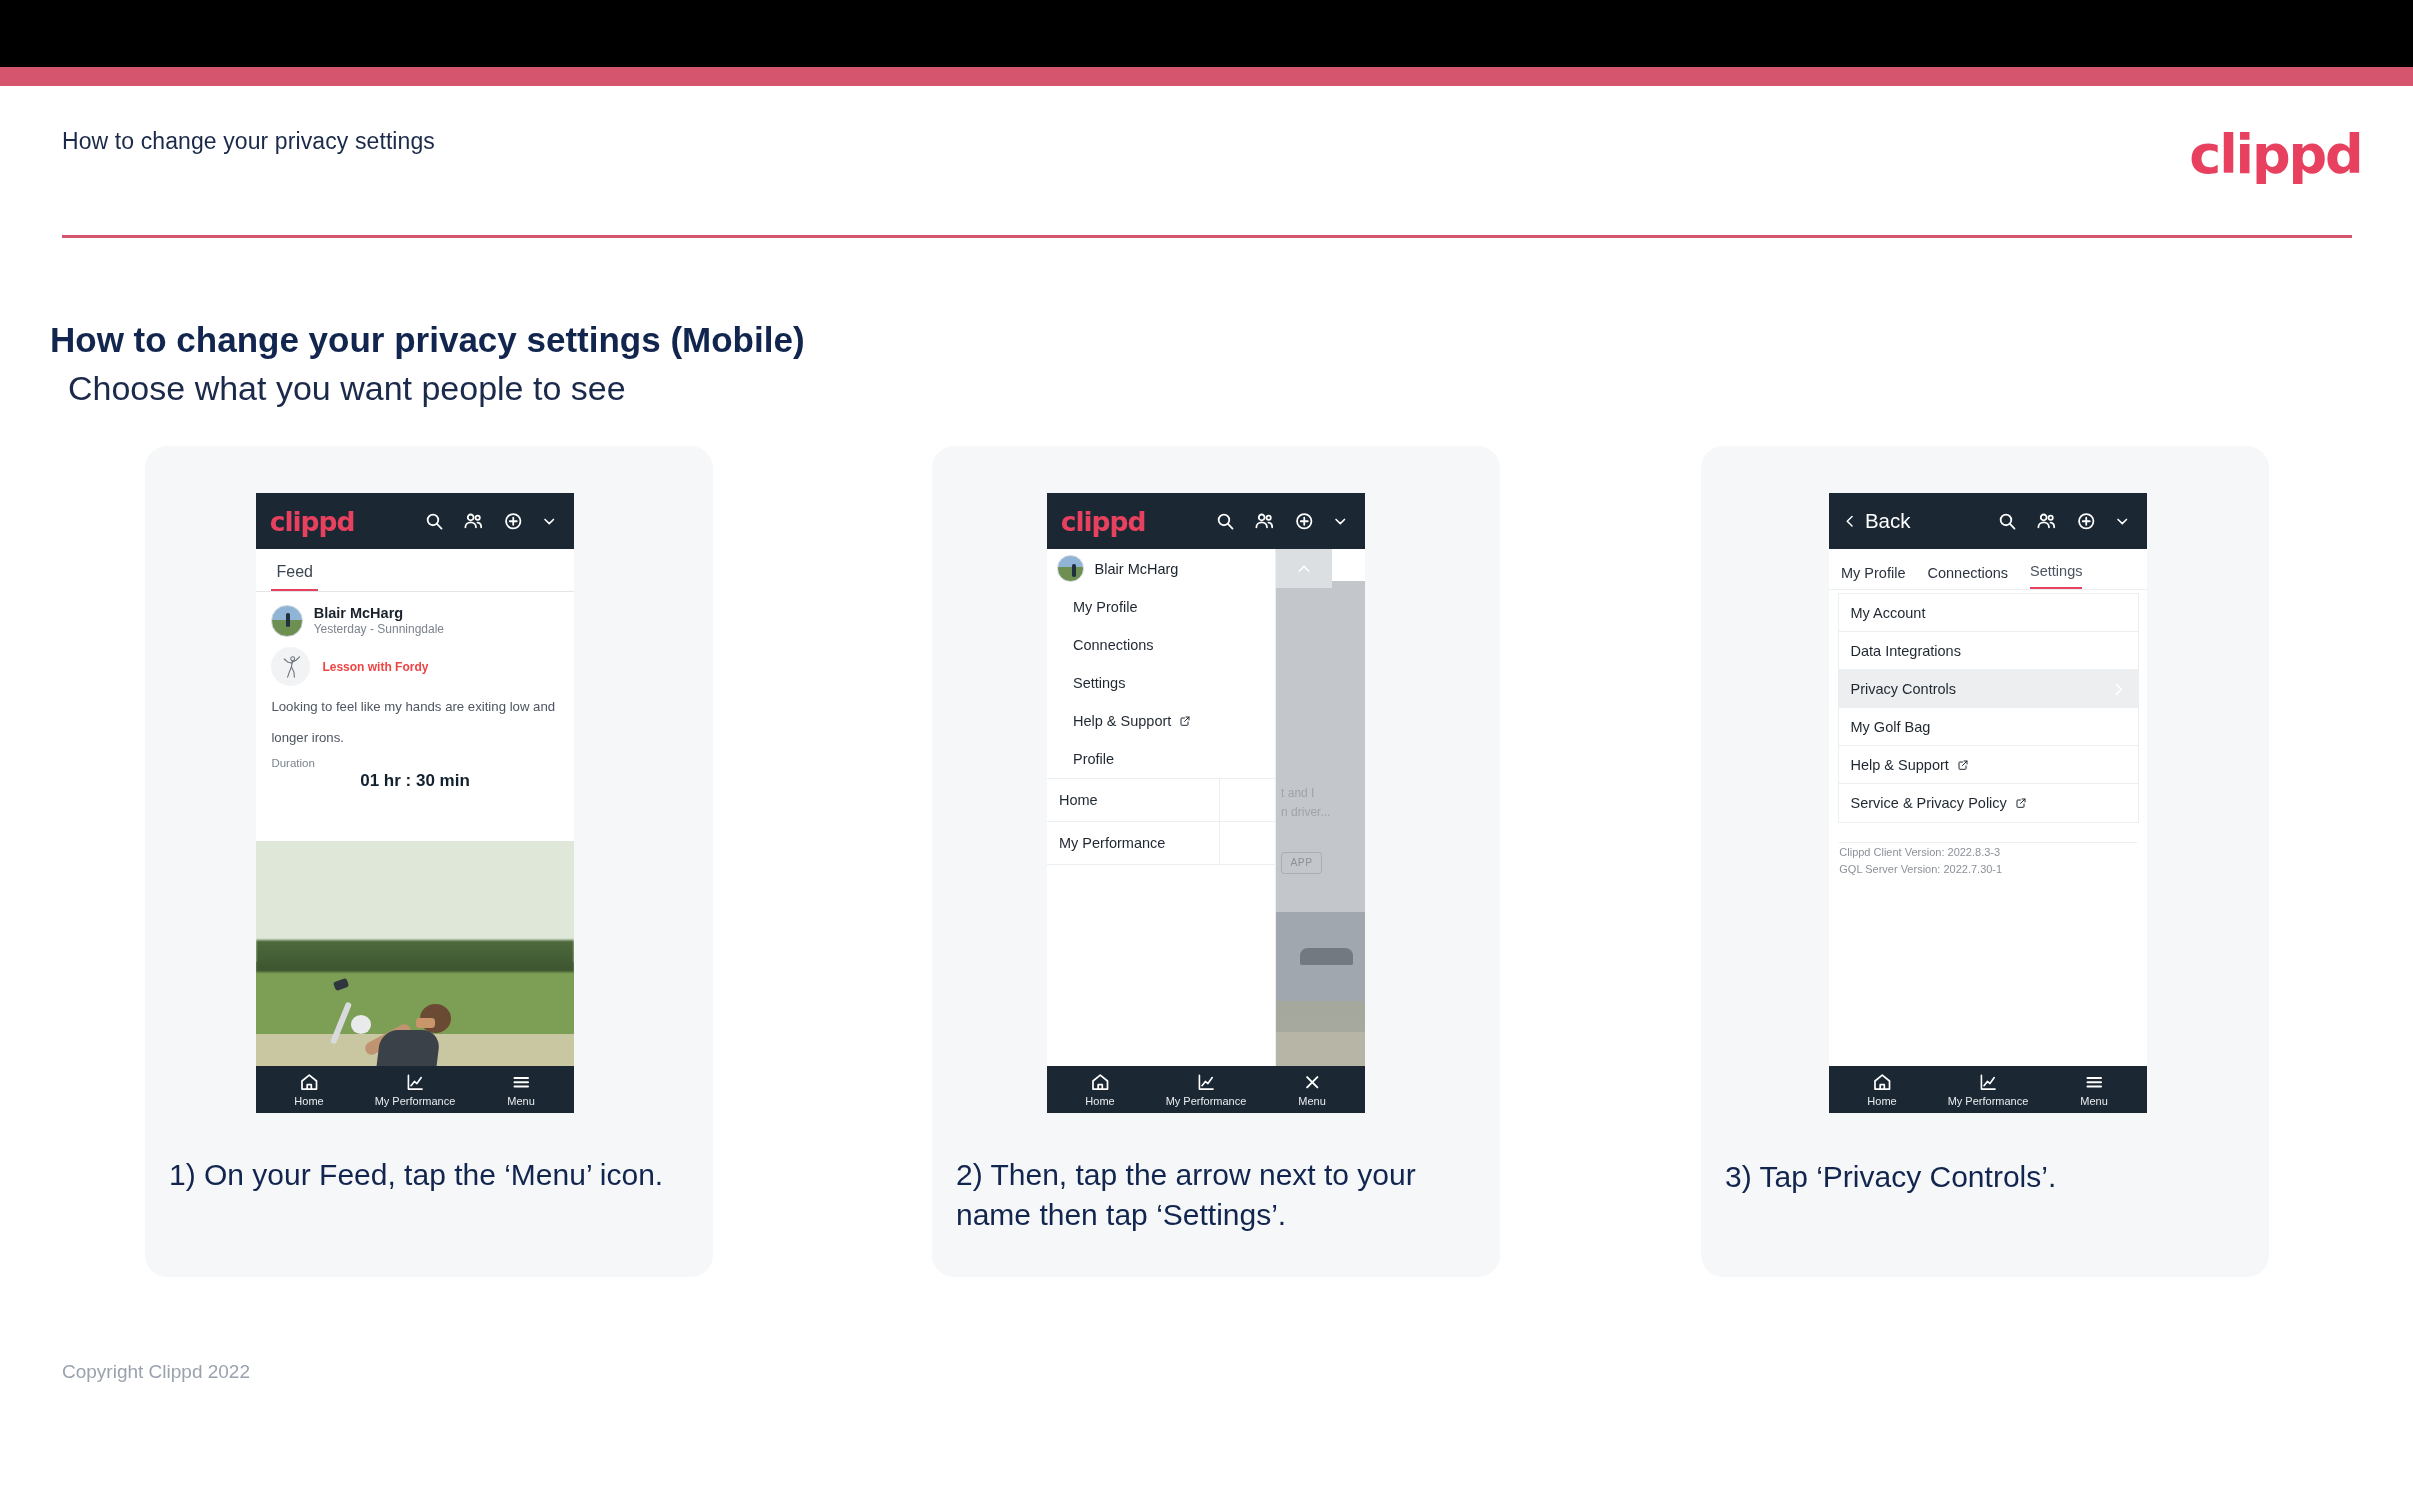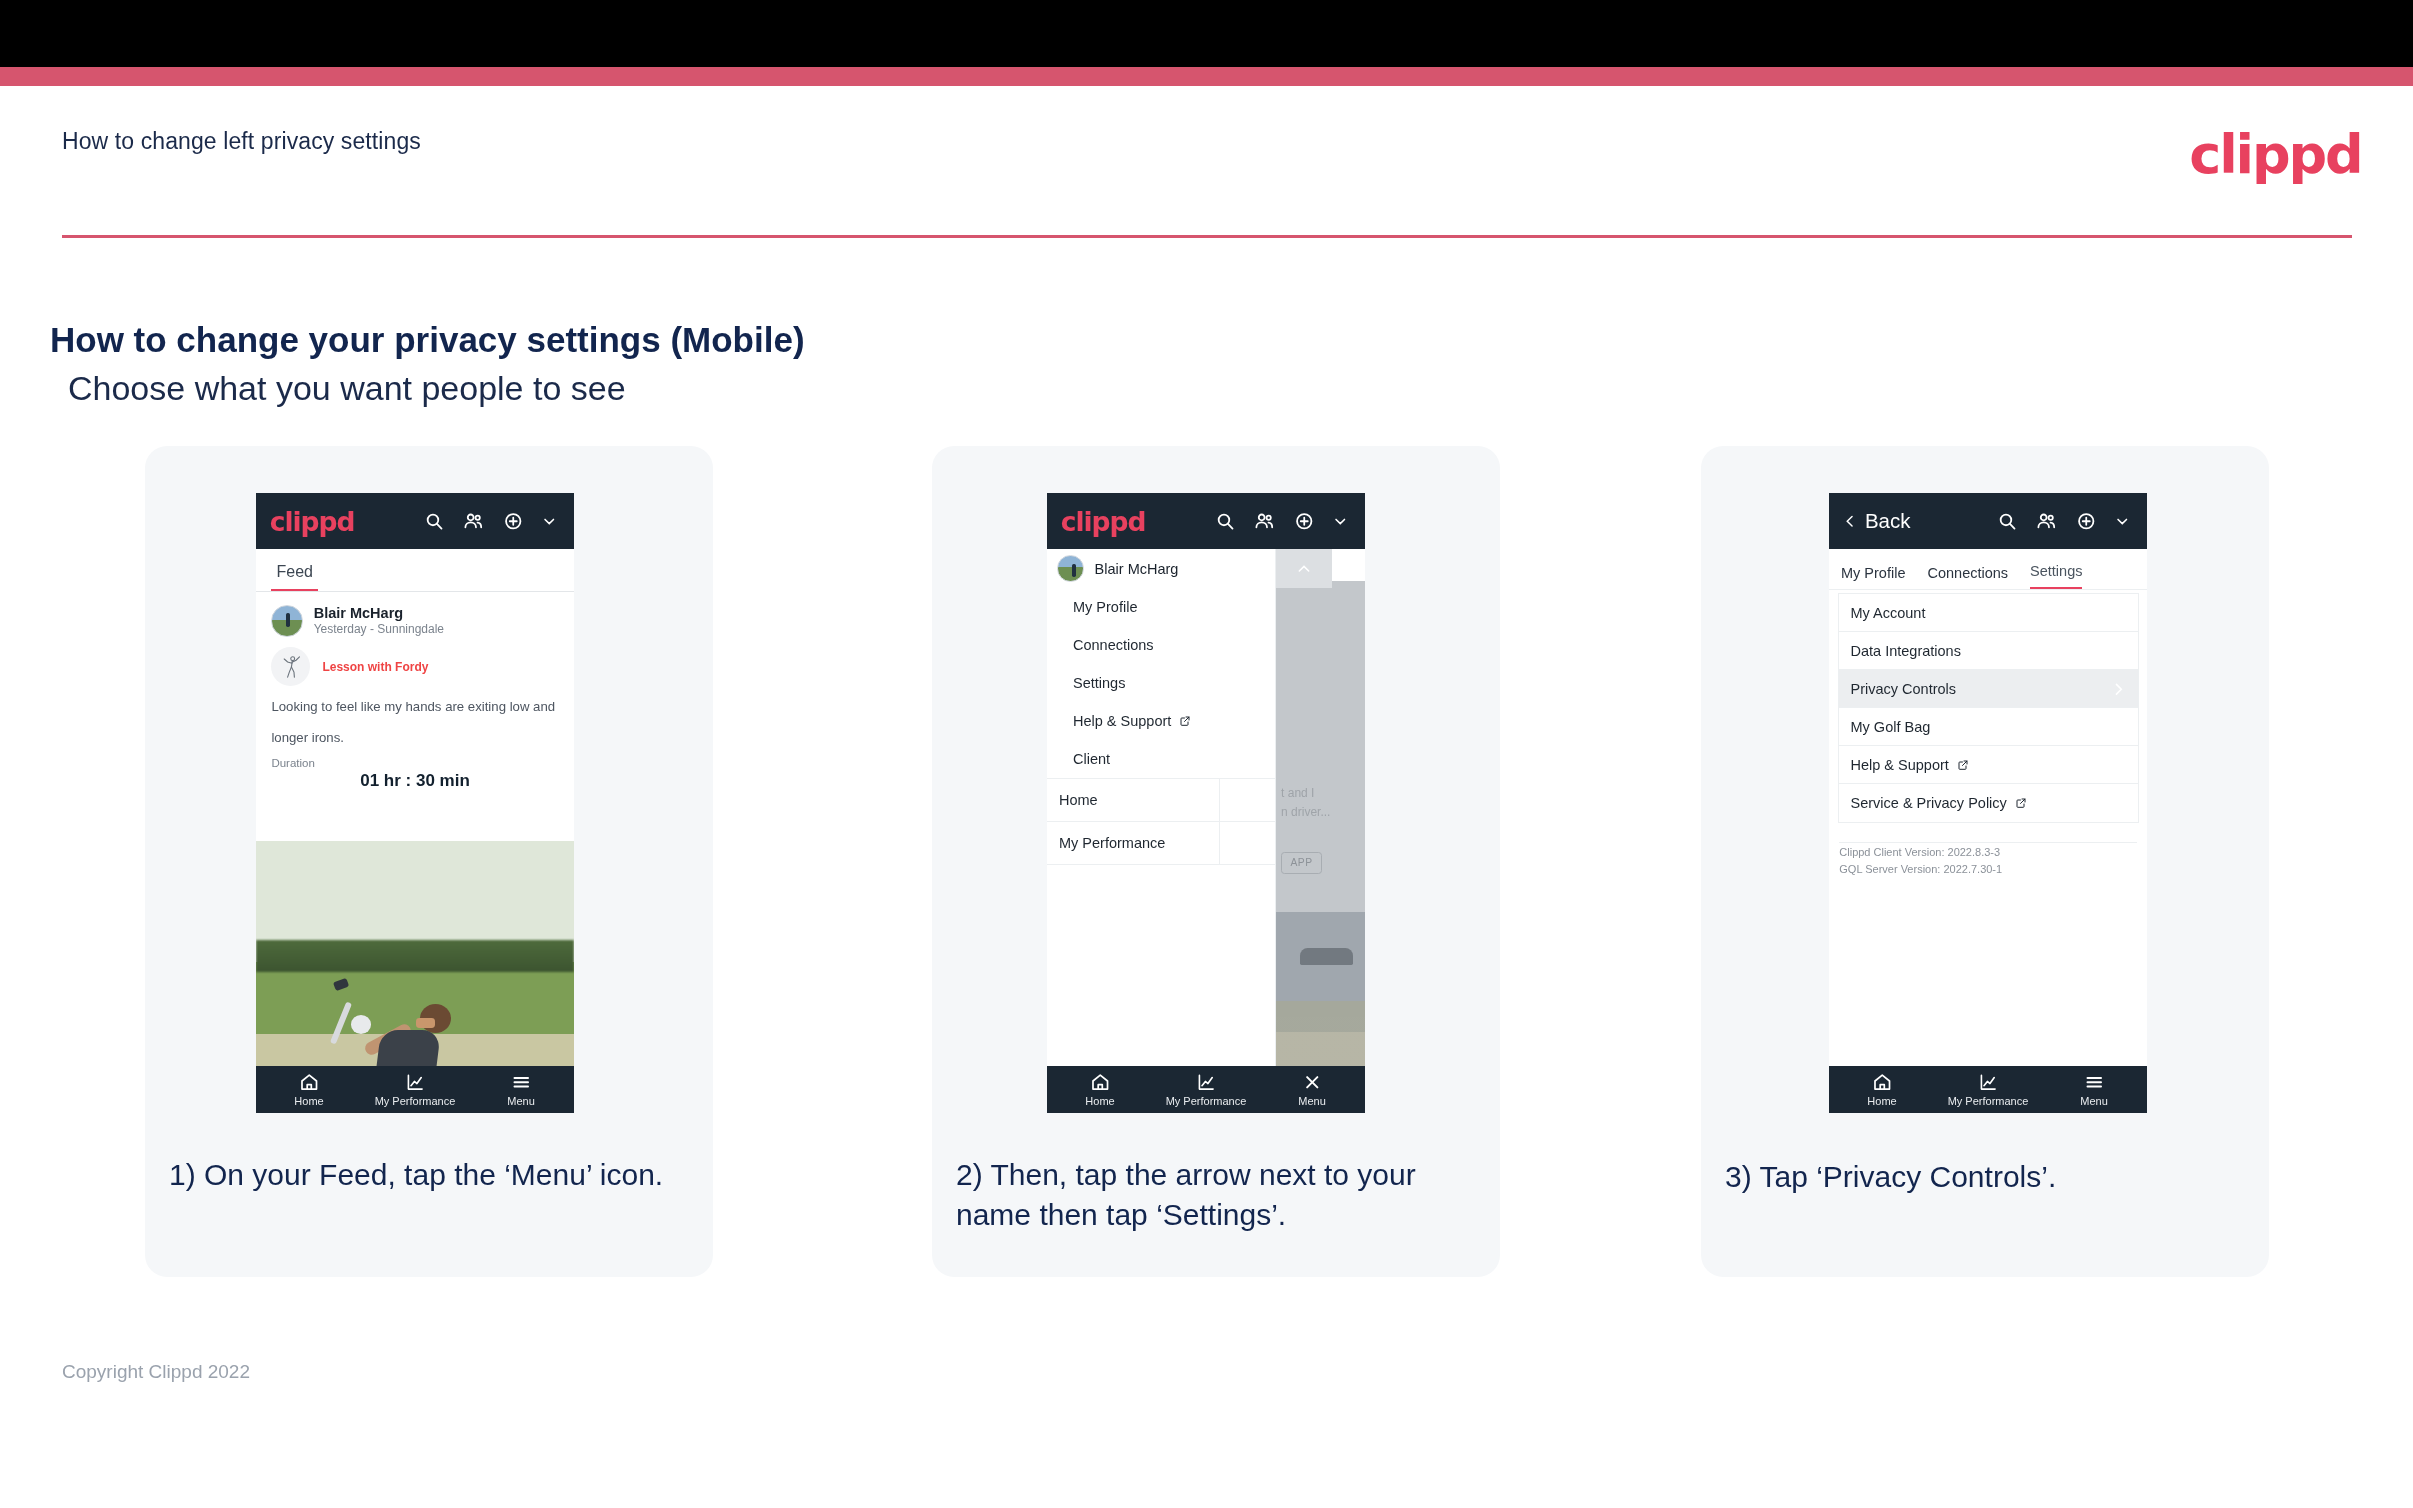--- a/index.html
+++ b/index.html
@@ -217,21 +217,21 @@
           font-size:11px; color:#8b9199; line-height:1.55; }
 </style>
 </head>
 <body>
 
 <div class="slide">
 
   <div class="band-black"></div>
   <div class="band-pink"></div>
 
-  <div class="hdr-title">How to change left privacy settings</div>
+  <div class="hdr-title">How to change your privacy settings</div>
   <div class="hdr-logo">clippd</div>
   <div class="hdr-rule"></div>
 
   <div class="h1">How to change your privacy settings (Mobile)</div>
   <div class="h2">Choose what you want people to see</div>
 
   <div class="card" id="card-1">
     <div class="phone">
 
       <div class="appbar">
@@ -421,21 +421,21 @@
         </div>
         <div class="drawer-link">
           <span>Help &amp; Support</span>
           <svg width="12" height="12" viewBox="0 0 24 24" fill="none" stroke="#1f2730" stroke-width="2" stroke-linecap="round" stroke-linejoin="round">
             <path d="M14 4h6v6"></path>
               <path d="M20 4 11 13"></path>
               <path d="M18 14v5a1.6 1.6 0 0 1-1.6 1.6H5.6A1.6 1.6 0 0 1 4 19V7.6A1.6 1.6 0 0 1 5.6 6H11"></path>
           </svg>
         </div>
         <div class="drawer-link">
-          <span>Client</span>
+          <span>Profile</span>
         </div>
 
         <div class="drawer-sec">
           <span>Home</span>
           <span class="sc">
             <svg class="icn" style="width:15.4px;height:15.4px" viewBox="0 0 24 24" fill="none" stroke="#3b444e" stroke-width="2.4" stroke-linecap="round">
               <polyline points="5,9 12,16 19,9"></polyline>
             </svg>
           </span>
         </div>

